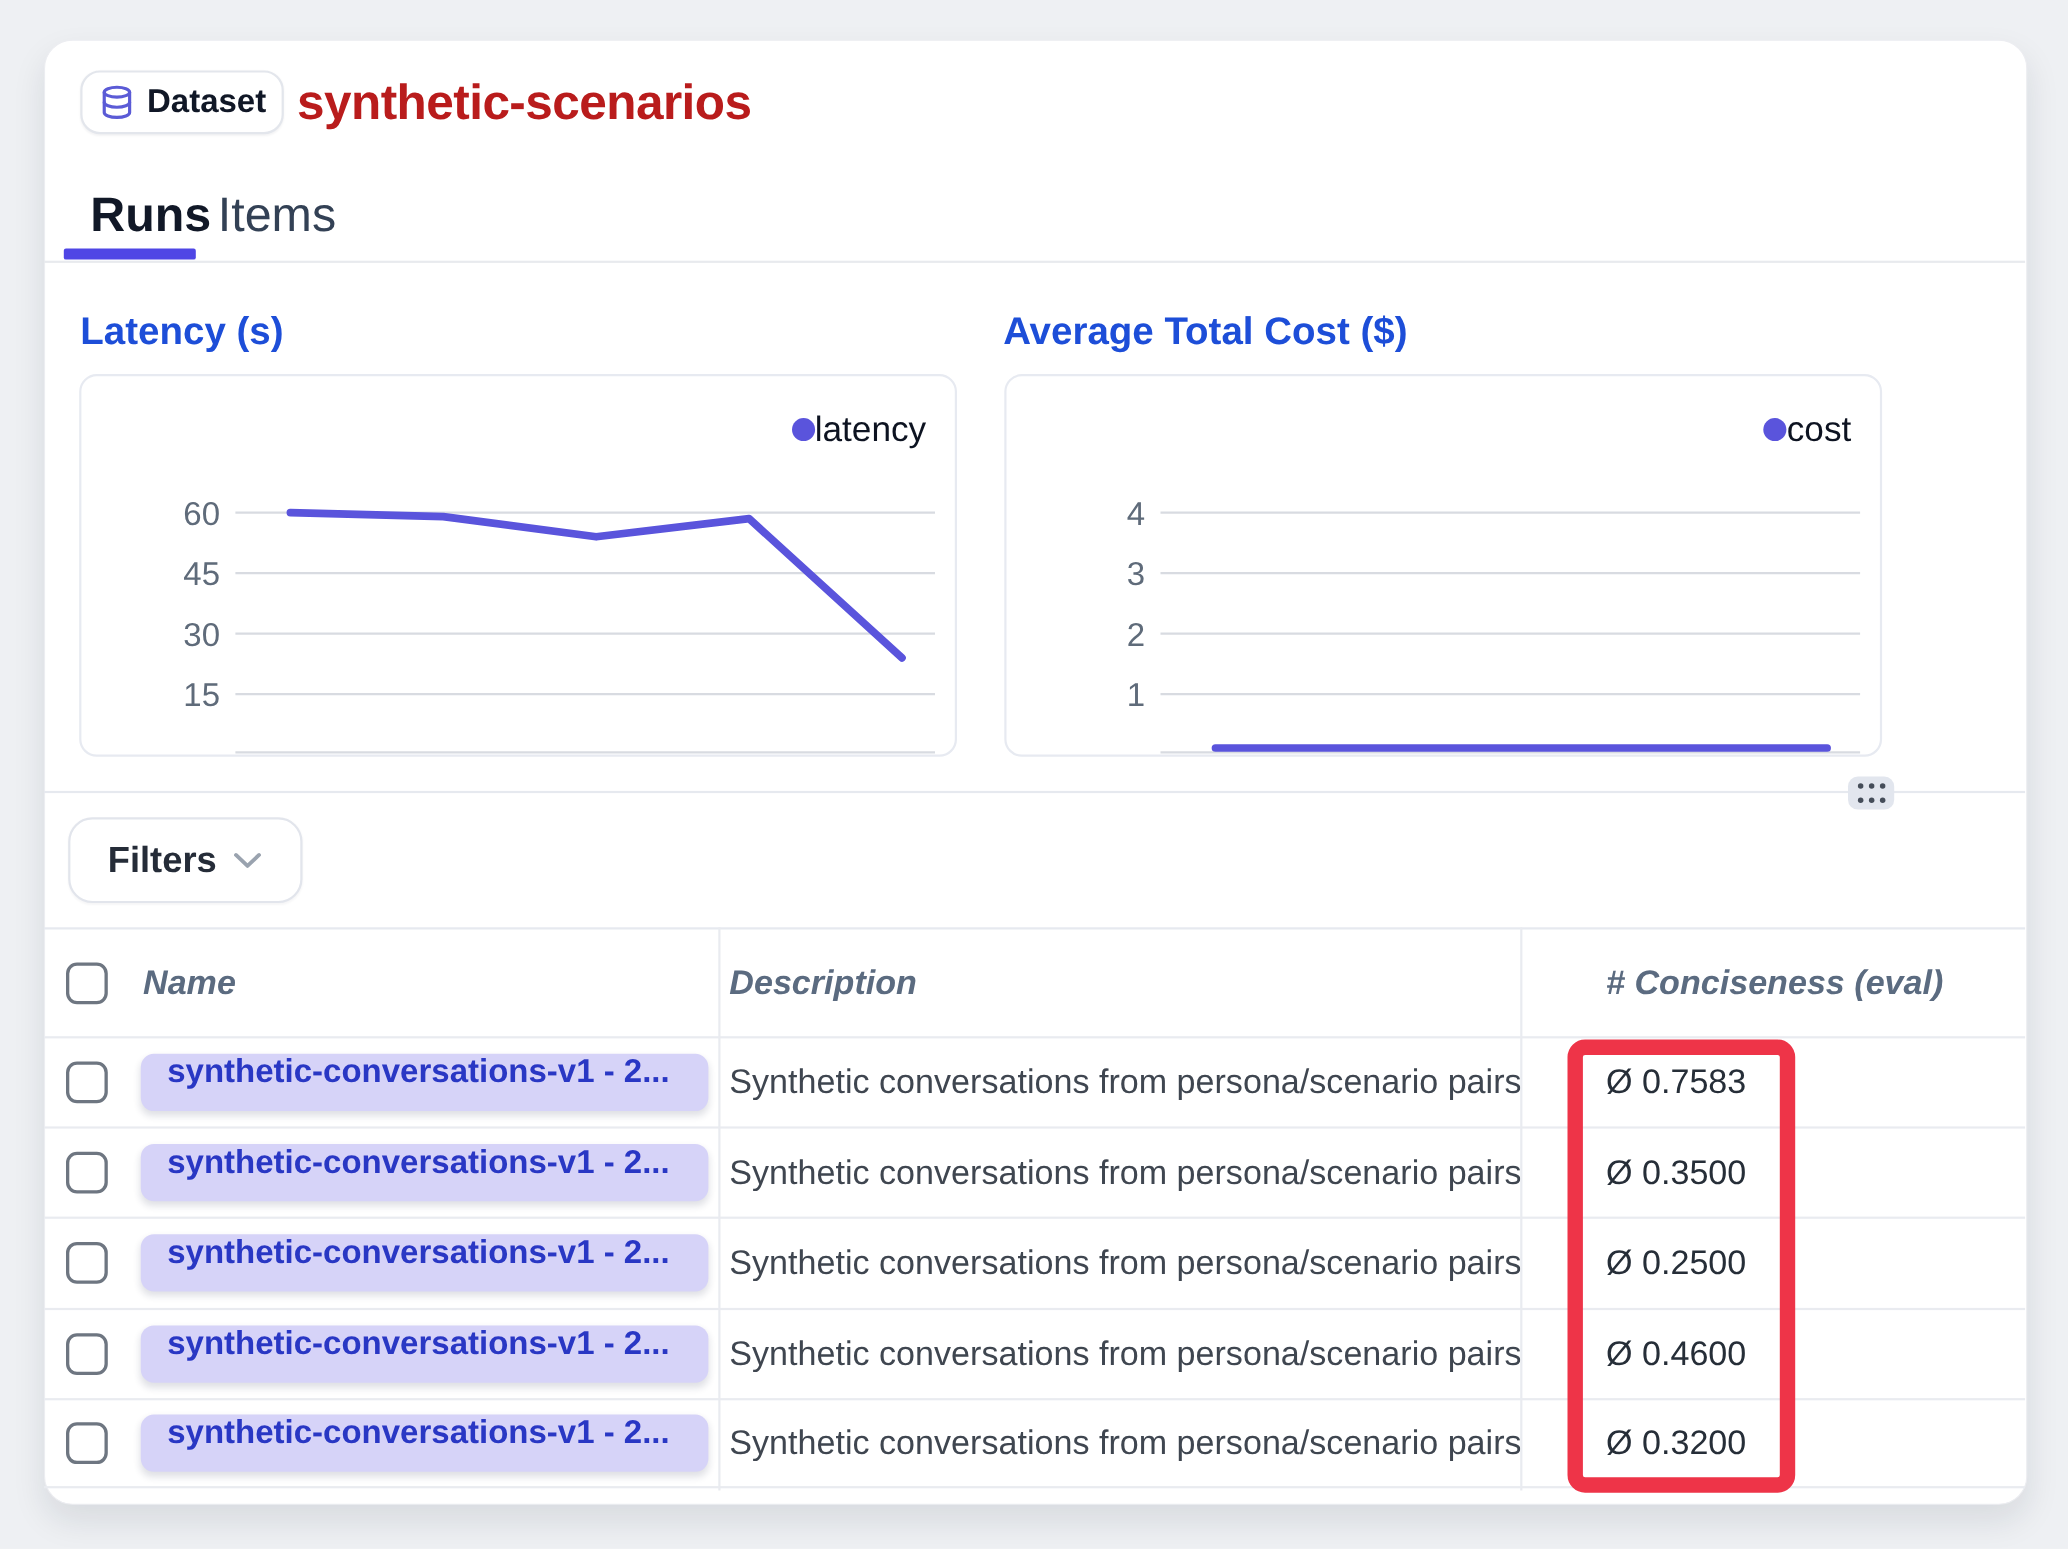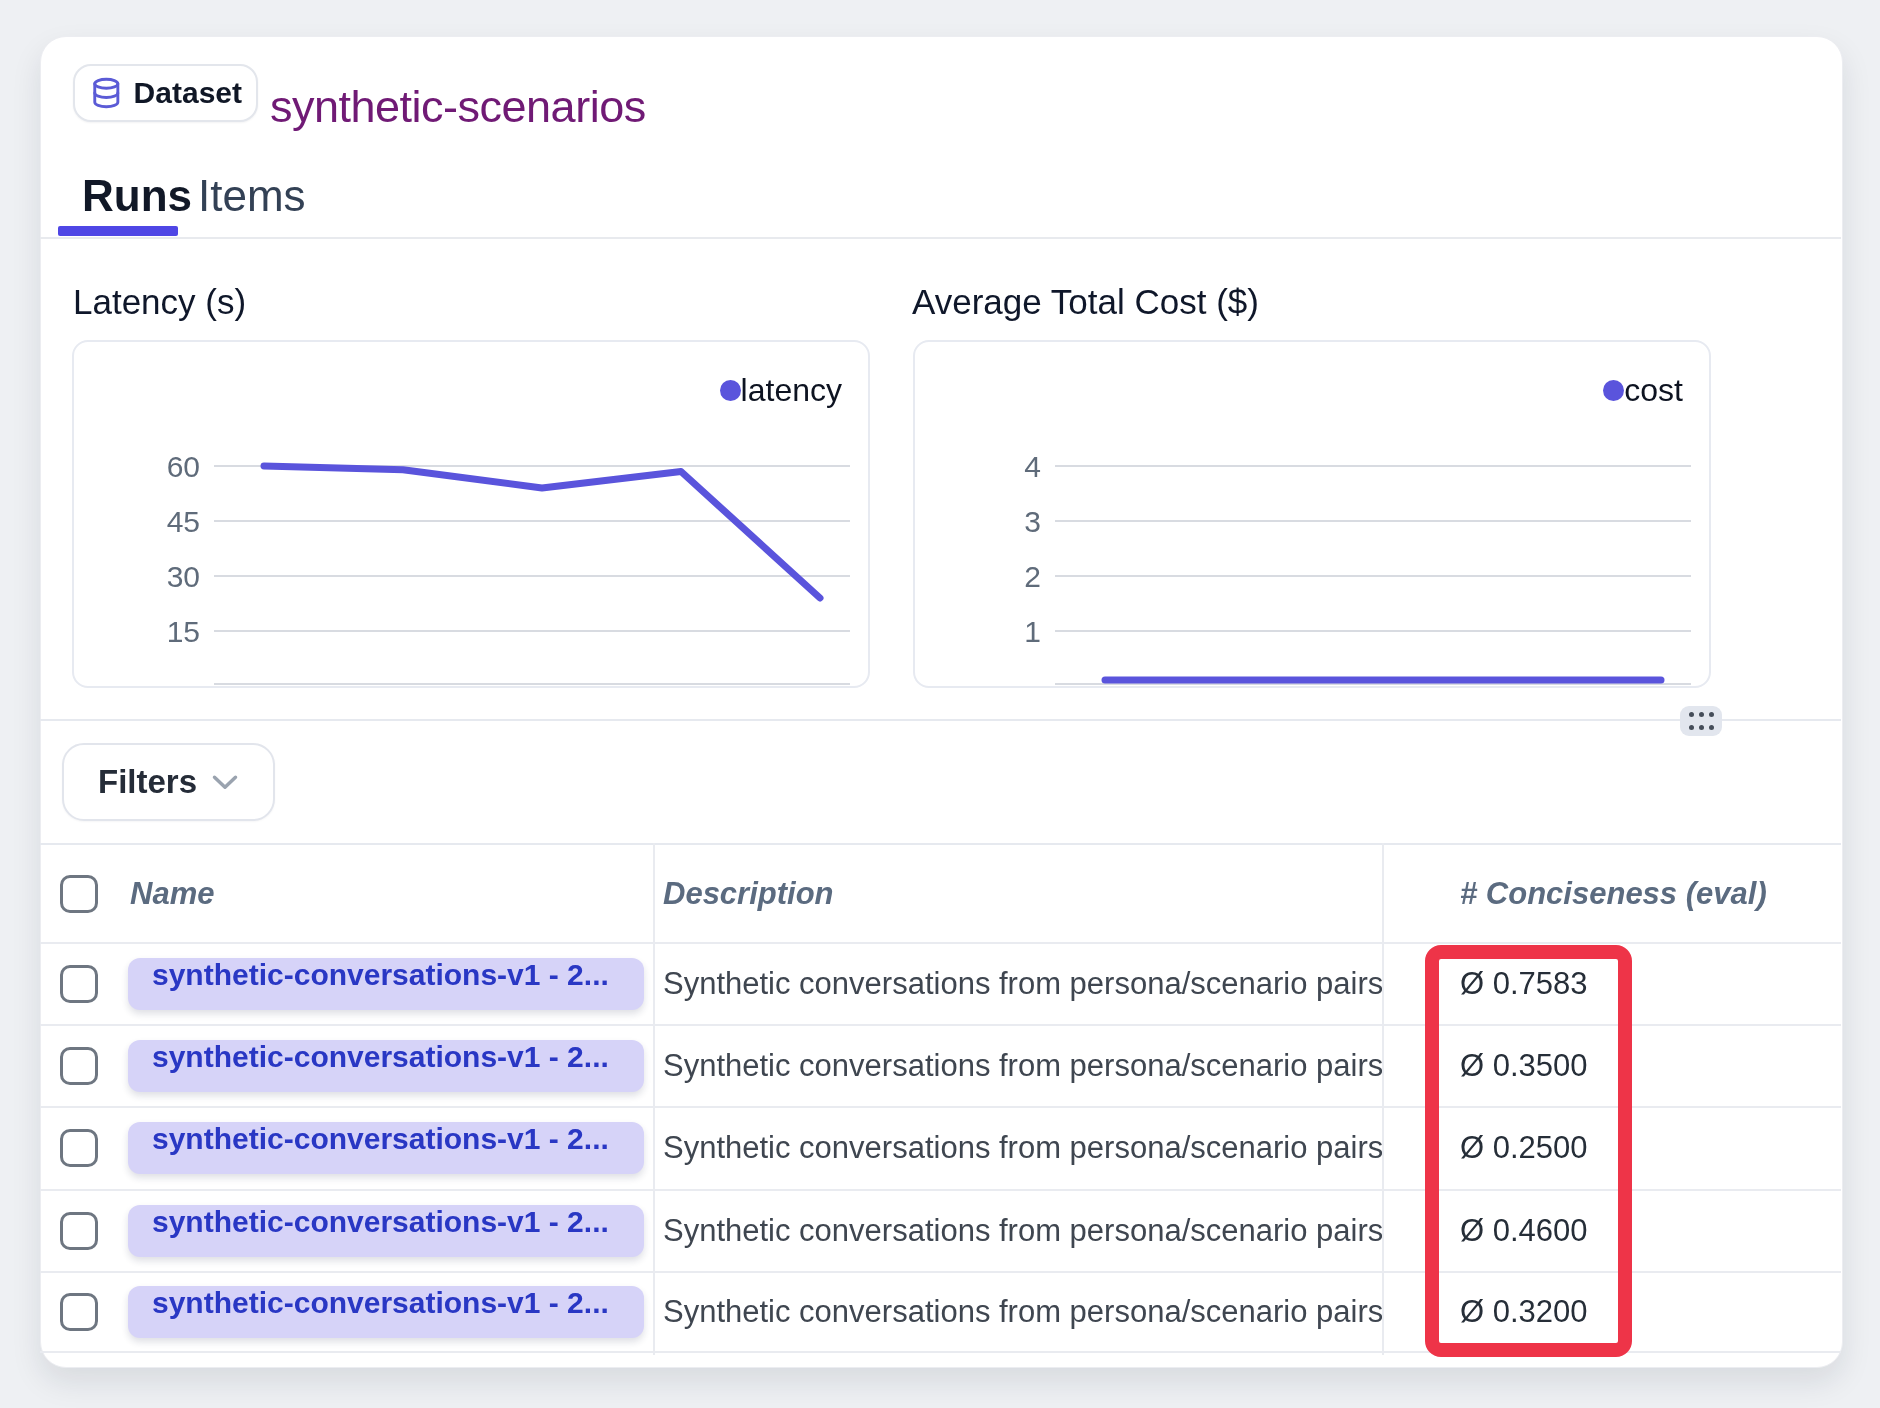--- a/index.html
+++ b/index.html
@@ -17,31 +17,31 @@
   }
   
   .badge{
     position:absolute;left:73px;top:64px;width:185px;height:58px;
     background:#fff;border:2px solid #e3e6ec;border-radius:18px;
     display:flex;align-items:center;gap:10px;padding:0 14px;box-sizing:border-box;
     box-shadow:0 1px 2px rgba(20,24,40,.05);
   }
   .badge-label{font-size:30px;font-weight:700;color:#101726;text-align:center;}
   .page-title{
-    position:absolute;left:270px;top:80px;font-size:45px;line-height:54px;
-    font-weight:400;color:#701a75;letter-spacing:-.5px;
+    position:absolute;left:270px;top:66px;font-size:45px;line-height:54px;
+    font-weight:700;color:#b91c1c;letter-spacing:-.5px;
   }
   
   .tab{position:absolute;top:176px;font-size:44px;line-height:40px;color:#1b2433;cursor:pointer;}
   .tab-runs{left:82px;font-weight:600;color:#111827;}
   .tab-items{left:198px;font-weight:500;color:#334155;}
   .tab-underline{position:absolute;left:58px;top:226px;width:120px;height:10px;background:var(--accent);border-radius:2px;}
   .tabs-divider{position:absolute;left:40px;top:237px;width:1801px;height:2px;background:#e8eaee;}
   
-  .chart-title{position:absolute;top:282px;font-size:35px;line-height:40px;font-weight:400;color:#0f172a;}
+  .chart-title{position:absolute;top:282px;font-size:35px;line-height:40px;font-weight:700;color:#1d4ed8;}
   .chart-title-latency{left:73px;}
   .chart-title-cost{left:912px;}
   .chart-card{
     position:absolute;top:340px;width:798px;height:348px;background:#fff;
     border:2px solid #e7eaf1;border-radius:16px;box-sizing:border-box;
   }
   .chart-card-latency{left:72px;}
   .chart-card-cost{left:913px;}
   .chart-card svg{position:absolute;left:0;top:0;}
   .legend{position:absolute;top:30px;right:26px;display:flex;align-items:center;}

